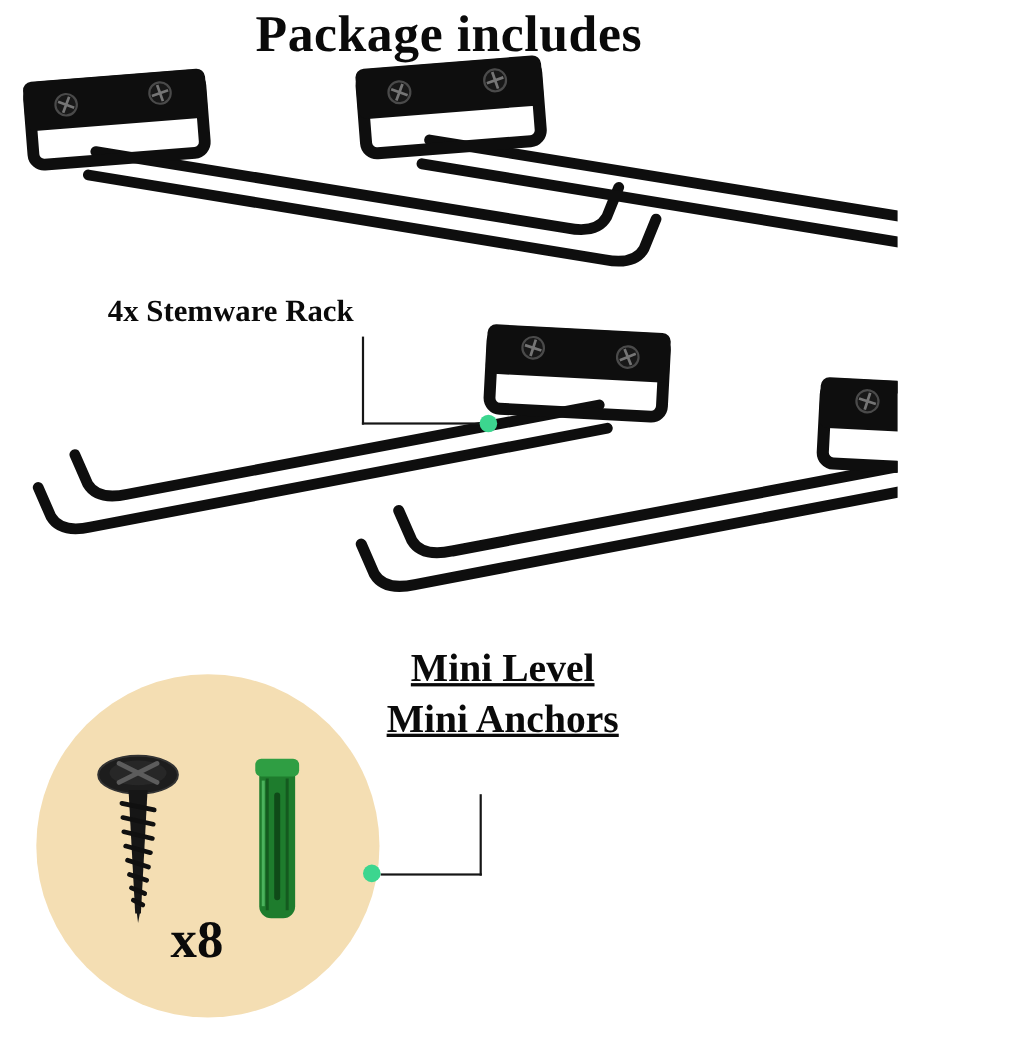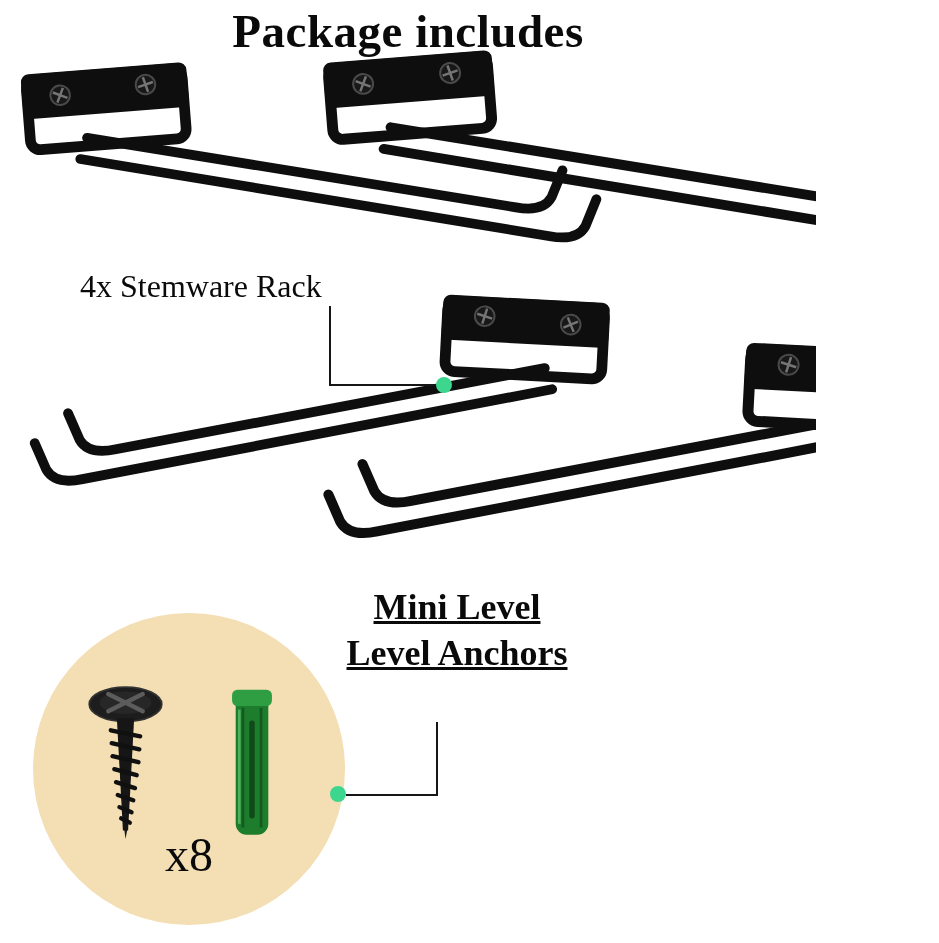--- a/index.html
+++ b/index.html
@@ -16,22 +16,22 @@
     margin:0;text-align:center;
     font-size:47px;font-weight:900;letter-spacing:.5px;
   }
   svg.rack{position:absolute;overflow:visible;}
   .rack1{left:10px;top:62px;width:615px;height:205px;transform:rotate(2.5deg);}
   .rack2{left:312px;top:50px;width:627px;height:209px;transform:rotate(2.5deg);}
   .rack3{left:5px;top:298px;width:618px;height:206px;transform:rotate(-4deg);}
   .rack4{left:298px;top:346px;width:632px;height:211px;transform:rotate(-4deg);}
 
   .stemware-label{
-    position:absolute;left:80px;top:268px;
-    font-size:32px;font-weight:400;white-space:nowrap;
+    position:absolute;left:98px;top:268px;
+    font-size:28px;font-weight:700;white-space:nowrap;
   }
   .hw-label{
     position:absolute;left:302px;top:584px;width:310px;
     text-align:center;font-size:36px;font-weight:900;line-height:46px;text-decoration:underline;
   }
   .leader{position:absolute;background:#161616;}
   .leader-1v{left:329px;top:306px;width:2px;height:80px;}
   .leader-1h{left:329px;top:384px;width:108px;height:2px;}
   .leader-2v{left:436px;top:722px;width:2px;height:74px;}
   .leader-2h{left:346px;top:794px;width:92px;height:2px;}
@@ -43,22 +43,22 @@
   .dot-2{left:330px;top:786px;}
 
   .hw-circle{
     position:absolute;left:33px;top:613px;width:312px;height:312px;
     border-radius:50%;
     background:var(--hardware_circle_bg,#f4deb3);
   }
   .screw-svg{position:absolute;left:45px;top:55px;width:95px;height:185px;}
   .anchor-svg{position:absolute;left:190px;top:66px;width:58px;height:170px;}
   .x8{
-    position:absolute;left:96px;top:214px;width:120px;
-    text-align:center;font-size:48px;font-weight:400;
+    position:absolute;left:86px;top:214px;width:120px;
+    text-align:center;font-size:48px;font-weight:700;
   }
   .defs-holder{position:absolute;width:0;height:0;overflow:hidden;}
 </style>
 </head>
 <body>
 
 <div class="page">
 
   <h1 class="title">Package includes</h1>
 
@@ -124,19 +124,19 @@
       <line x1="22" y1="28" x2="22" y2="160" stroke="#145a1f" stroke-width="3"></line>
       <line x1="42" y1="28" x2="42" y2="160" stroke="#145a1f" stroke-width="3"></line>
       <line x1="18" y1="30" x2="18" y2="156" stroke="#57c06a" stroke-width="3" opacity="0.8"></line>
     </svg>
 
     <div class="x8">x8</div>
   </div>
 
   <div class="hw-label">
     <div>Mini Level</div>
-    <div>Level Anchors</div>
+    <div>Mini Anchors</div>
   </div>
   <div class="leader leader-2v"></div>
   <div class="leader leader-2h"></div>
   <div class="dot dot-2"></div>
 
 </div>
 
 </body></html>

